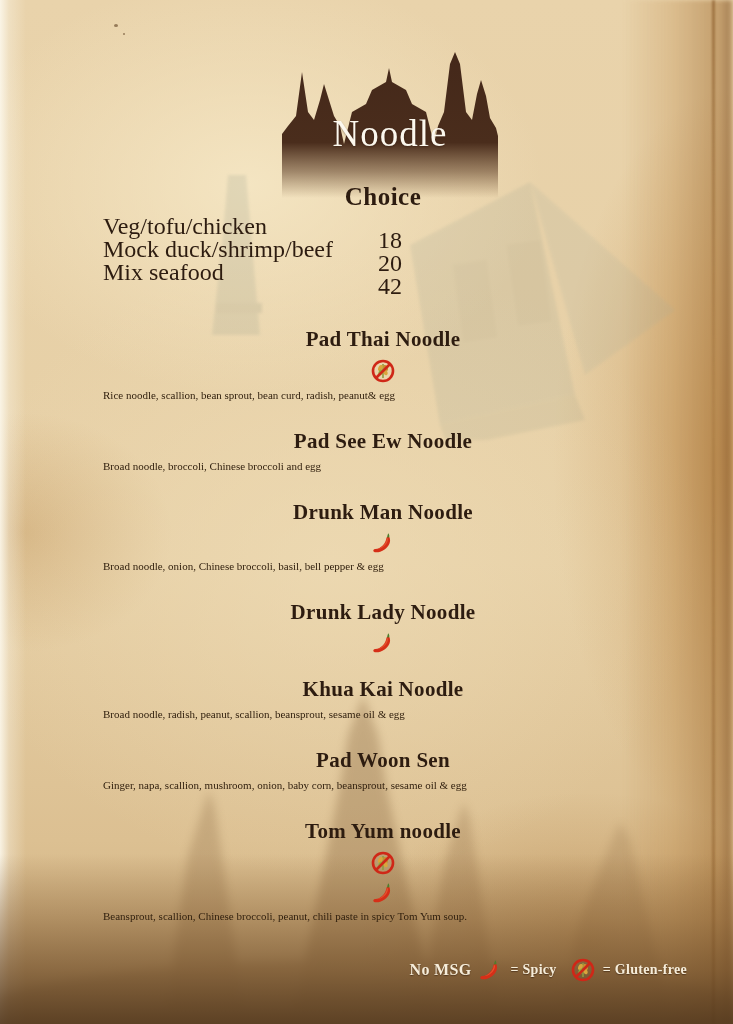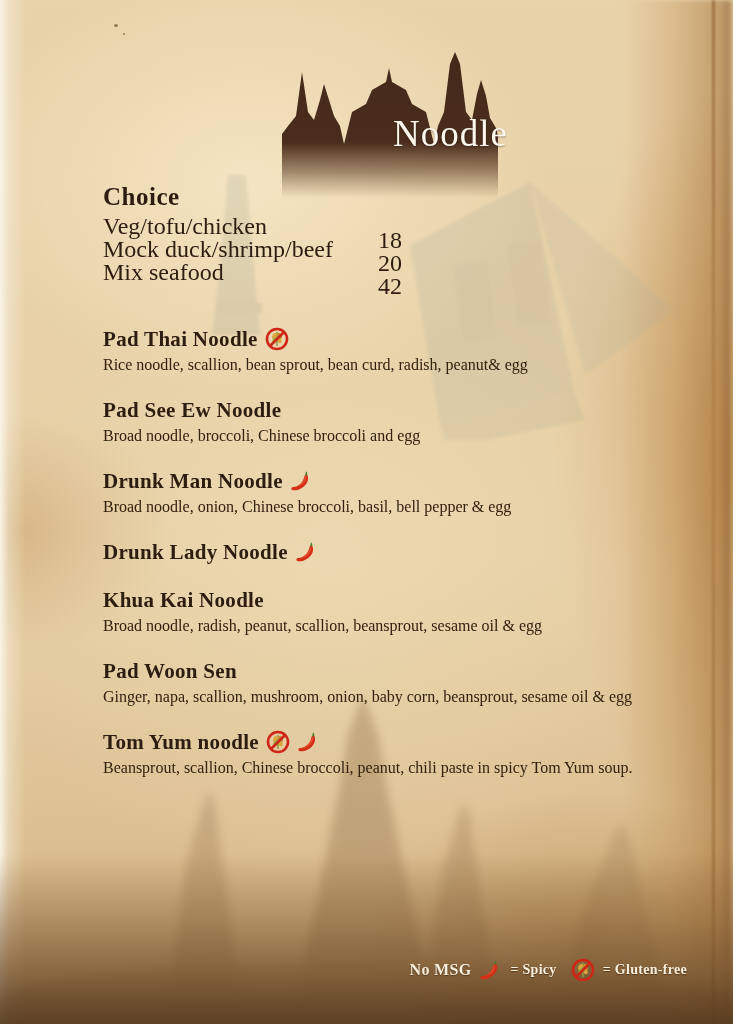--- a/index.html
+++ b/index.html
@@ -41,32 +41,32 @@
     background:linear-gradient(180deg,
       rgba(115,80,42,0) 0%,
       rgba(130,93,52,.45) 38%,
       rgba(112,78,42,.72) 68%,
       rgba(84,57,30,.92) 100%);
   }
   
   .header{position:absolute;left:272px;top:48px;width:236px;height:150px;}
   .header-title{
     position:absolute;left:0;top:64px;width:100%;
-    text-align:right;color:#fcf8ee;font-size:37px;letter-spacing:1px;
+    text-align:center;color:#fcf8ee;font-size:37px;letter-spacing:1px;
     text-shadow:0 1px 2px rgba(40,20,10,.4);
   }
   
   .content{position:absolute;left:103px;top:183px;width:560px;color:#2d1c10;}
-  .choice-heading{font-size:25px;font-weight:bold;letter-spacing:.5px;margin:0 0 4px 0;}
+  .choice-heading{font-size:25px;font-weight:bold;letter-spacing:.5px;margin:0 0 4px 0;text-align:center;}
   .choice-row{position:relative;width:340px;font-size:24px;line-height:23px;}
   .choice-price{position:absolute;left:275px;top:14px;}
   .items{margin-top:42px;}
   .item{margin-bottom:22px;}
-  .item-name{font-size:21px;font-weight:bold;letter-spacing:.3px;line-height:26px;display:flex;align-items:center;gap:7px;}
-  .item-desc{font-size:16px;line-height:21px;margin-top:2px;color:#32210f;}
+  .item-name{font-size:21px;font-weight:bold;letter-spacing:.3px;line-height:26px;display:flex;align-items:center;gap:7px;flex-direction:column;}
+  .item-desc{font-size:11px;line-height:21px;margin-top:2px;color:#32210f;}
   .badge{display:inline-flex;flex:0 0 auto;}
   
   .footer{
     position:absolute;right:46px;bottom:42px;
     display:flex;align-items:center;gap:8px;
     color:#f6edda;font-size:16px;font-weight:bold;letter-spacing:.3px;
     text-shadow:0 1px 1px rgba(40,20,5,.5);
   }
   .footer .eq{font-size:14px;}
 </style>

